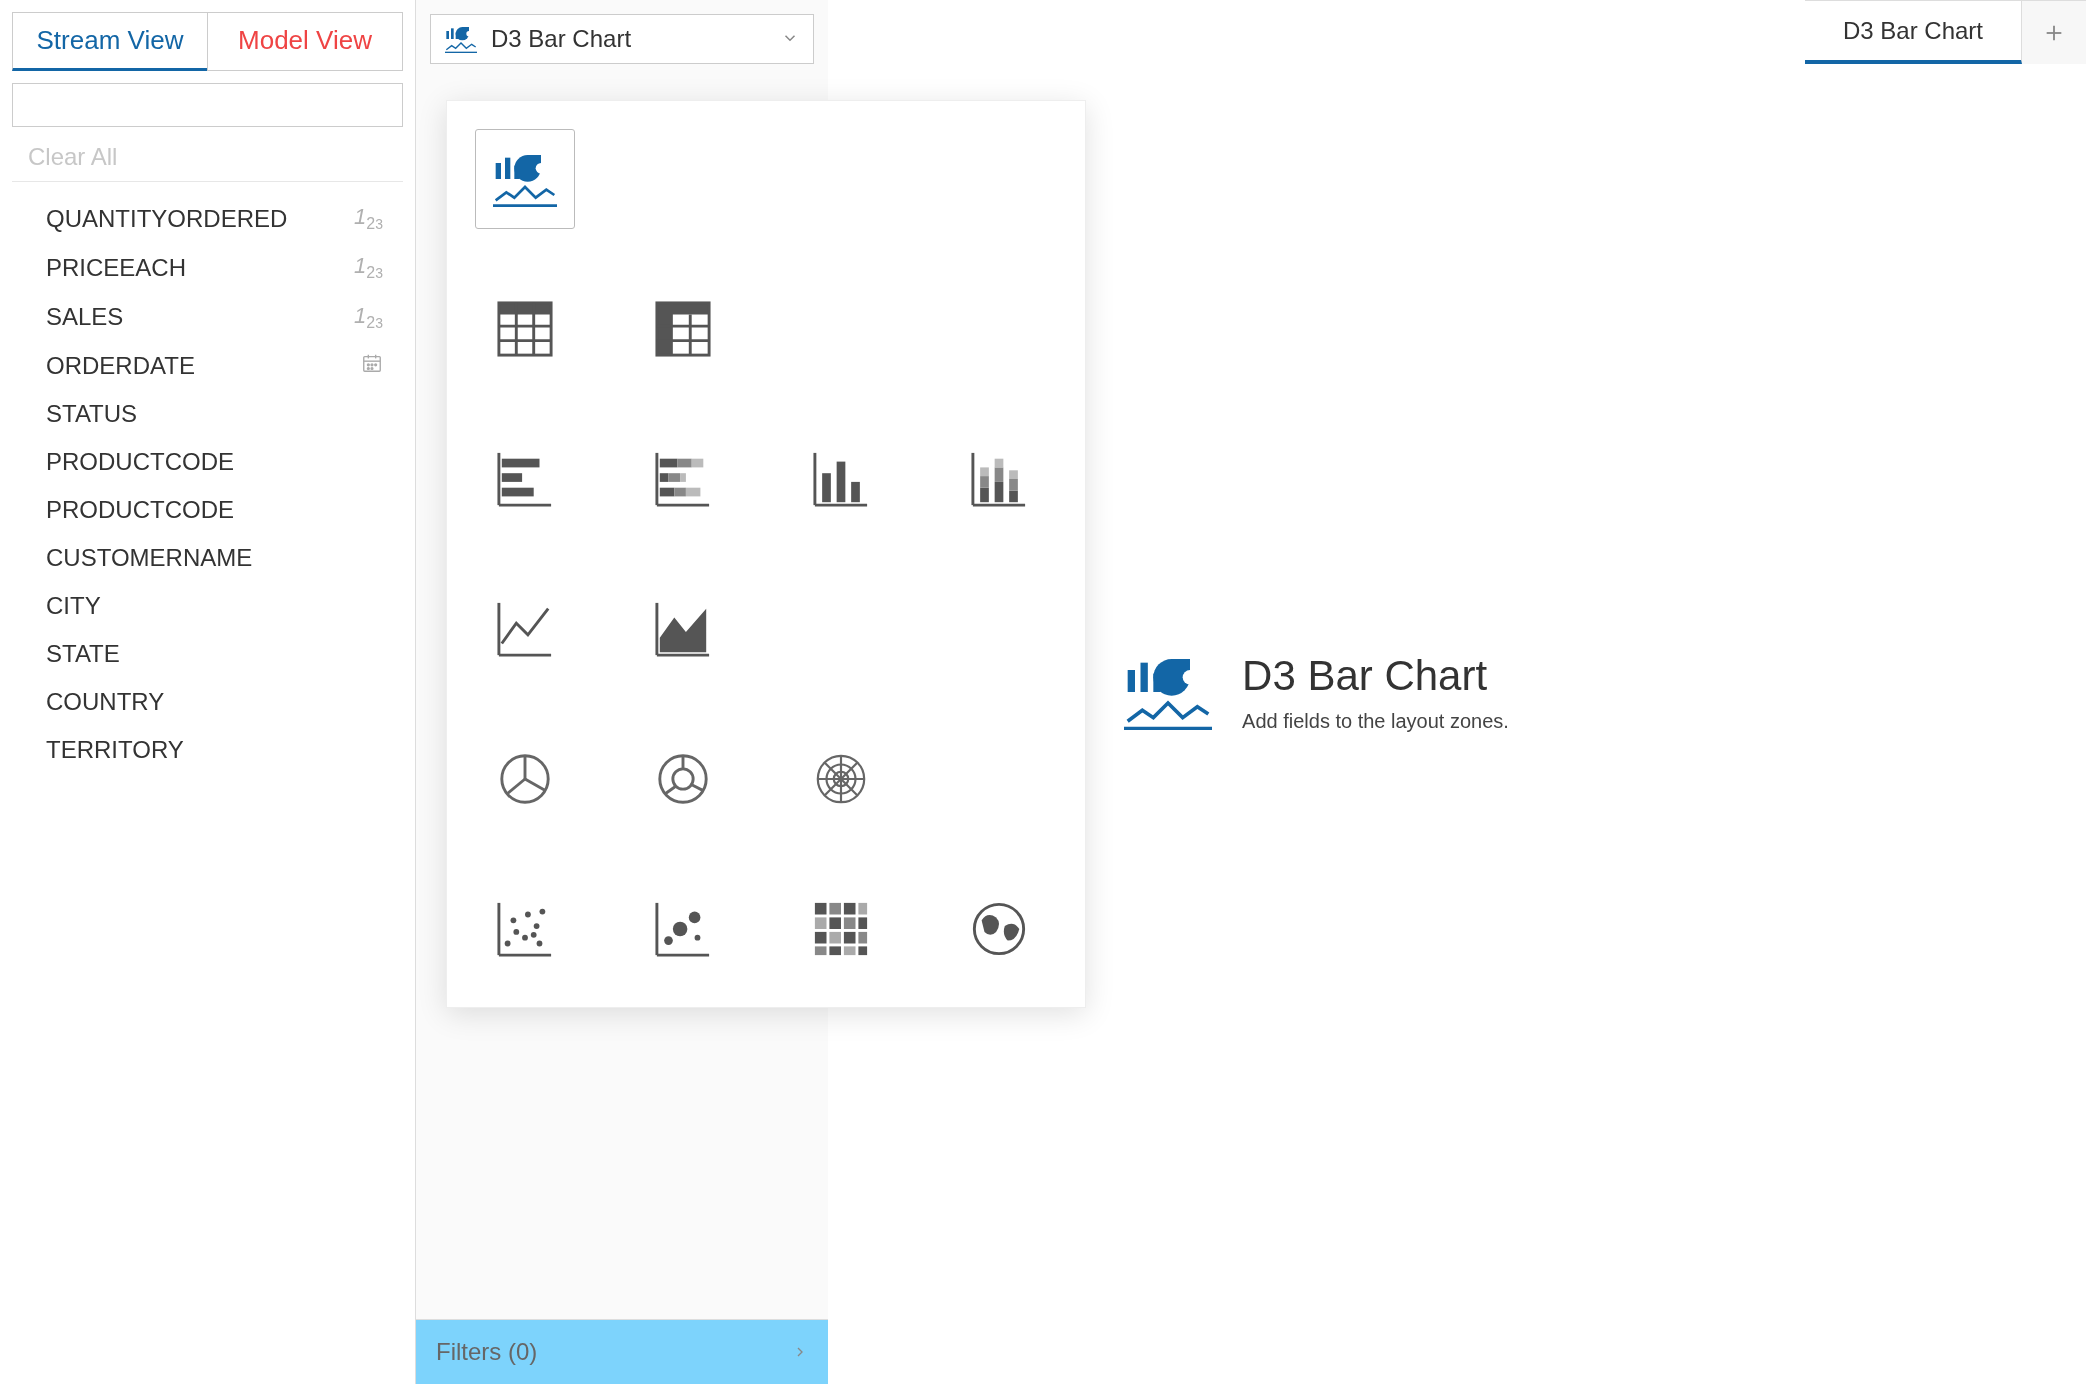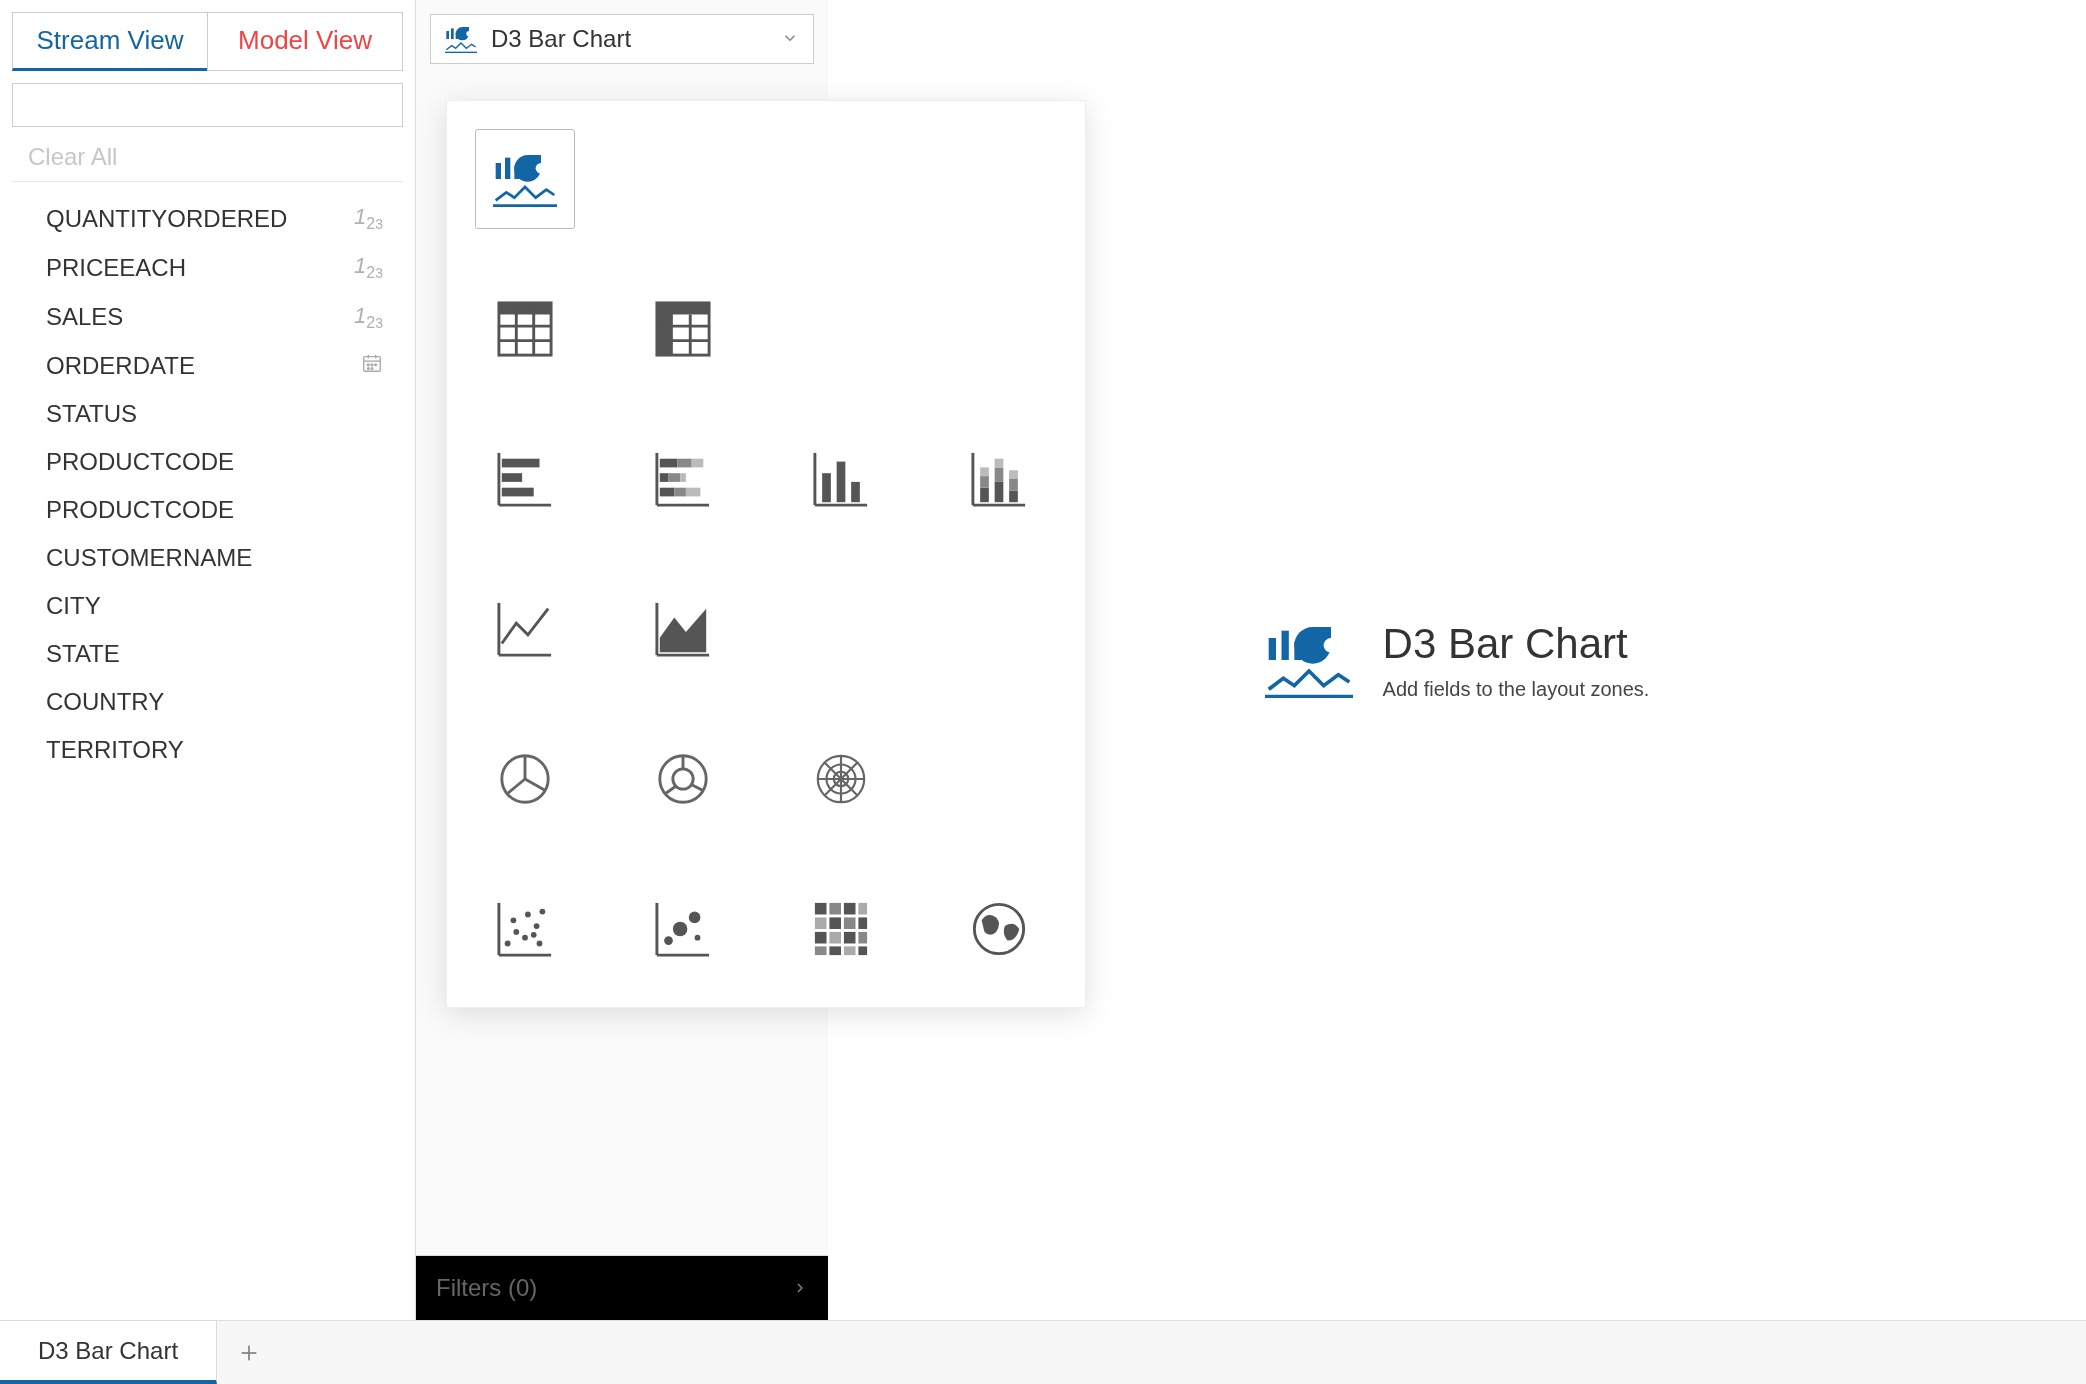--- a/index.html
+++ b/index.html
@@ -7,21 +7,21 @@
   font-family: -apple-system, BlinkMacSystemFont, "Segoe UI", Helvetica, Arial, sans-serif;
   font-size: 14px;
   color: #333;
   background: #fff;
   width: 2086px;
   height: 1384px;
   overflow: hidden;
 }
 .app {
   display: flex;
-  flex-direction: column;
+  flex-direction: row;
   width: 100%;
   height: 100%;
 }
 .main-area {
   flex: 1;
   display: flex;
   position: relative;
   min-height: 0;
 }
 
@@ -129,21 +129,21 @@
 .filters-bar {
   margin-top: auto;
   border-top: 1px solid #ddd;
   padding: 18px 20px;
   display: flex;
   align-items: center;
   justify-content: space-between;
   color: #666;
   font-size: 24px;
   cursor: pointer;
-  background: #000000;
+  background: #7dd3fc;
 }
 
 
 .chart-dropdown {
   position: absolute;
   left: 446px;
   top: 100px;
   width: 640px;
   background: #fff;
   border: 1px solid #eee;

